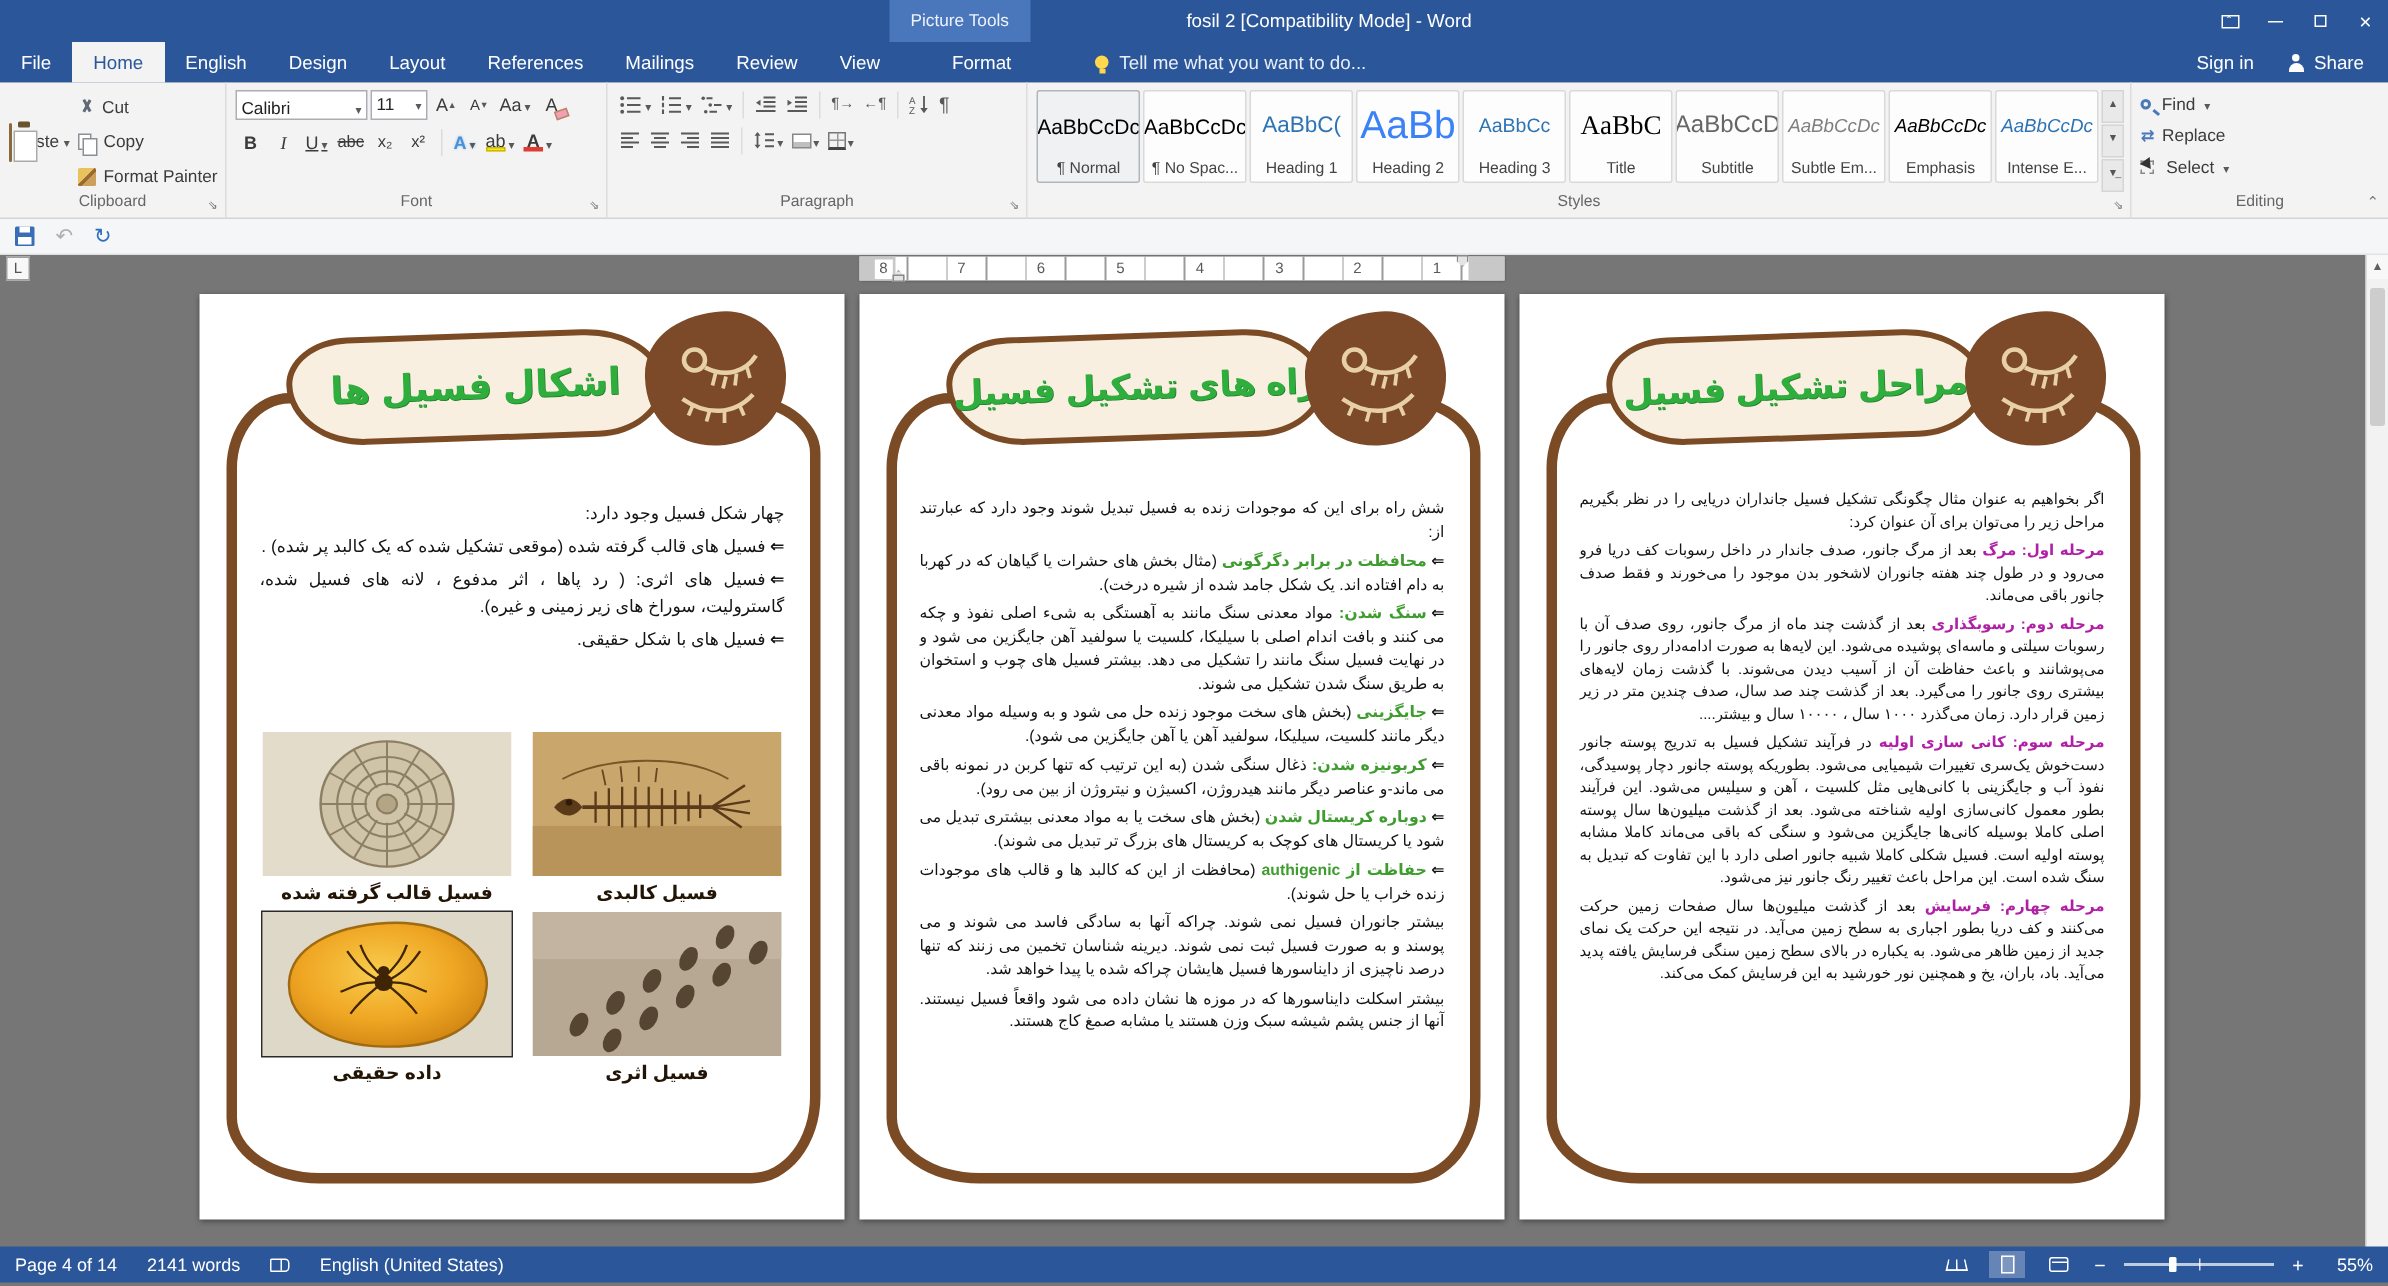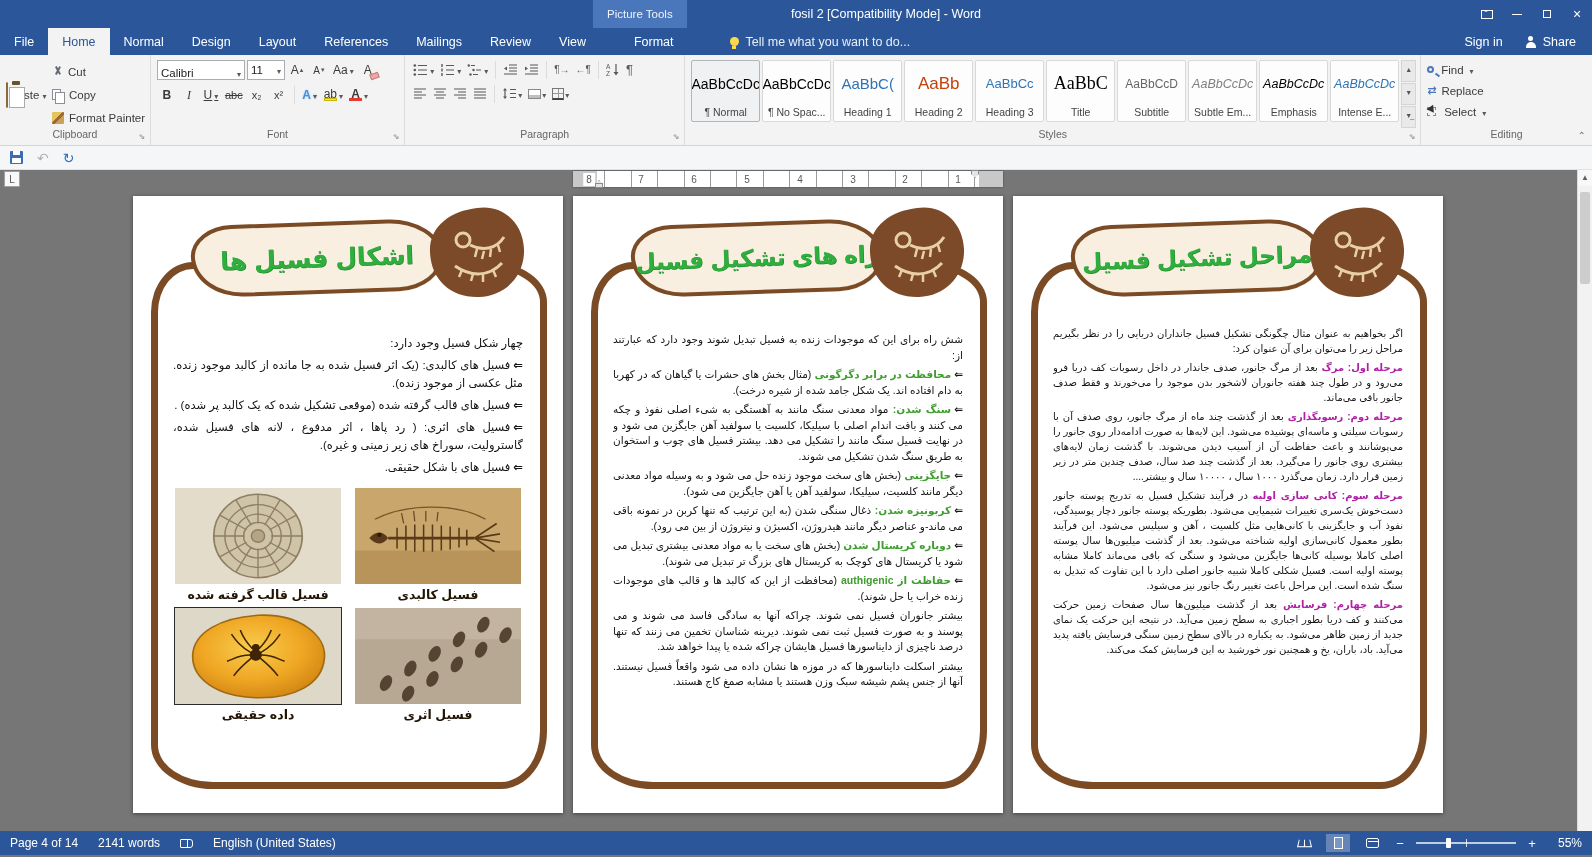--- a/index.html
+++ b/index.html
@@ -89,24 +89,24 @@
     background:linear-gradient(#9a9a9a,#9a9a9a) center/100% 1px no-repeat, linear-gradient(#9a9a9a,#9a9a9a) center/1px 100% no-repeat; }
 
   
   .grp-styles { flex:1; }
   .grp-styles .grp-body { display:flex; gap:2px; padding-top:5px; }
   .stylecell { width:69px; height:62px; border:1px solid #d9d9d9; background:#fdfdfd; border-radius:2px; display:flex; flex-direction:column; align-items:center; justify-content:flex-end; padding-bottom:3px; overflow:hidden; }
   .stylecell.current { border-color:#b1b6bd; background:#f0f1f2; }
   .st-prev { flex:1; display:flex; align-items:center; white-space:nowrap; font-size:14px; color:#000; }
   .st-name { font-size:10.5px; color:#444; white-space:nowrap; }
   .st-h1 .st-prev { color:#2e74b5; font-size:15px; }
-  .st-h2 .st-prev { font-size:17px; color:#c2410c; }
+  .st-h2 .st-prev { font-size:26px; color:#3b82f6; }
   .st-h3 .st-prev { color:#2e74b5; font-size:13px; }
   .st-title .st-prev { font-size:18px; font-family:"Liberation Serif",serif; }
-  .st-subtitle .st-prev { color:#666; font-size:12px; }
+  .st-subtitle .st-prev { color:#666; font-size:16px; }
   .st-subtle .st-prev { color:#808080; font-style:italic; font-size:12.5px; }
   .st-emph .st-prev { font-style:italic; font-size:12.5px; }
   .st-intense .st-prev { font-style:italic; color:#2e74b5; font-size:12.5px; }
   .st-scroll { width:15px; display:flex; flex-direction:column; gap:1px; }
   .st-scroll span { flex:1; background:#e9e9e9; border:1px solid #d5d5d5; text-align:center; font-size:7px; color:#555; line-height:18px; }
 
   
   .grp-editing { width:172px; }
   .i-find { width:7px; height:7px; border:2px solid #4a78b8; border-radius:50%; position:relative; margin-right:2px; }
   .i-find::after { content:""; position:absolute; left:6px; top:6px; width:5px; height:2px; background:#4a78b8; transform:rotate(40deg); }
@@ -202,21 +202,21 @@
       </div>
     <div class="win-btn">
         <span>×</span>
       </div>
   </div>
 </div>
 
 <div class="tabrow">
   <div class="tab">File</div>
   <div class="tab active">Home</div>
-  <div class="tab">Normal</div>
+  <div class="tab">English</div>
   <div class="tab">Design</div>
   <div class="tab">Layout</div>
   <div class="tab">References</div>
   <div class="tab">Mailings</div>
   <div class="tab">Review</div>
   <div class="tab">View</div>
   <div class="tab tab-format">Format</div>
   <div class="tellme">
     <span class="bulb"></span>
     <span>Tell me what you want to do...</span>
@@ -538,21 +538,20 @@
     <svg class="fossil" viewBox="0 0 100 95">
       <path d="M50 4 C75 0 96 18 97 45 C98 70 80 92 52 93 C24 94 4 76 3 48 C2 22 24 7 50 4 Z" fill="#7c4a28"></path>
       <circle cx="36" cy="36" r="7" fill="none" stroke="#e7d0a6" stroke-width="3"></circle>
       <path d="M43 41 C57 48 70 44 77 33" fill="none" stroke="#e7d0a6" stroke-width="3"></path>
       <path d="M50 45 l-2 8 M57 47 l-2 8 M64 45 l-1 8 M71 41 l2 7" stroke="#e7d0a6" stroke-width="2.5"></path>
       <path d="M28 62 C44 73 62 73 75 59" fill="none" stroke="#e7d0a6" stroke-width="3"></path>
       <path d="M35 66 l-3 7 M46 70 l-2 7 M56 70 l0 8 M66 66 l3 7" stroke="#e7d0a6" stroke-width="2.5"></path>
     </svg>
     <div class="page-text pt-1">
         <div class="para"><span>چهار شكل فسيل وجود دارد:</span></div>
-        <div class="para"><span class="arrow">⇐</span><span>فسيل های كالبدی: (يک اثر فسيل شده به جا مانده از كالبد موجود زنده. مثل عكسی از موجود زنده).</span></div>
         <div class="para"><span class="arrow">⇐</span><span>فسيل های قالب گرفته شده (موقعی تشكيل شده كه يک كالبد پر شده) .</span></div>
         <div class="para"><span class="arrow">⇐</span><span>فسيل های اثری: ( رد پاها ، اثر مدفوع ، لانه های فسيل شده، گاستروليت، سوراخ های زير زمينی و غيره).</span></div>
         <div class="para"><span class="arrow">⇐</span><span>فسيل های با شكل حقيقی.</span></div>
       </div>
     <div class="img-grid">
       <div class="figure">
         <svg viewBox="0 0 150 92" preserveAspectRatio="none">
           <rect width="150" height="92" fill="#e4dccb"></rect>
           <g transform="translate(75,46)">
             <circle r="40" fill="#cfc3a8" stroke="#8d7f63" stroke-width="1.5"></circle>

